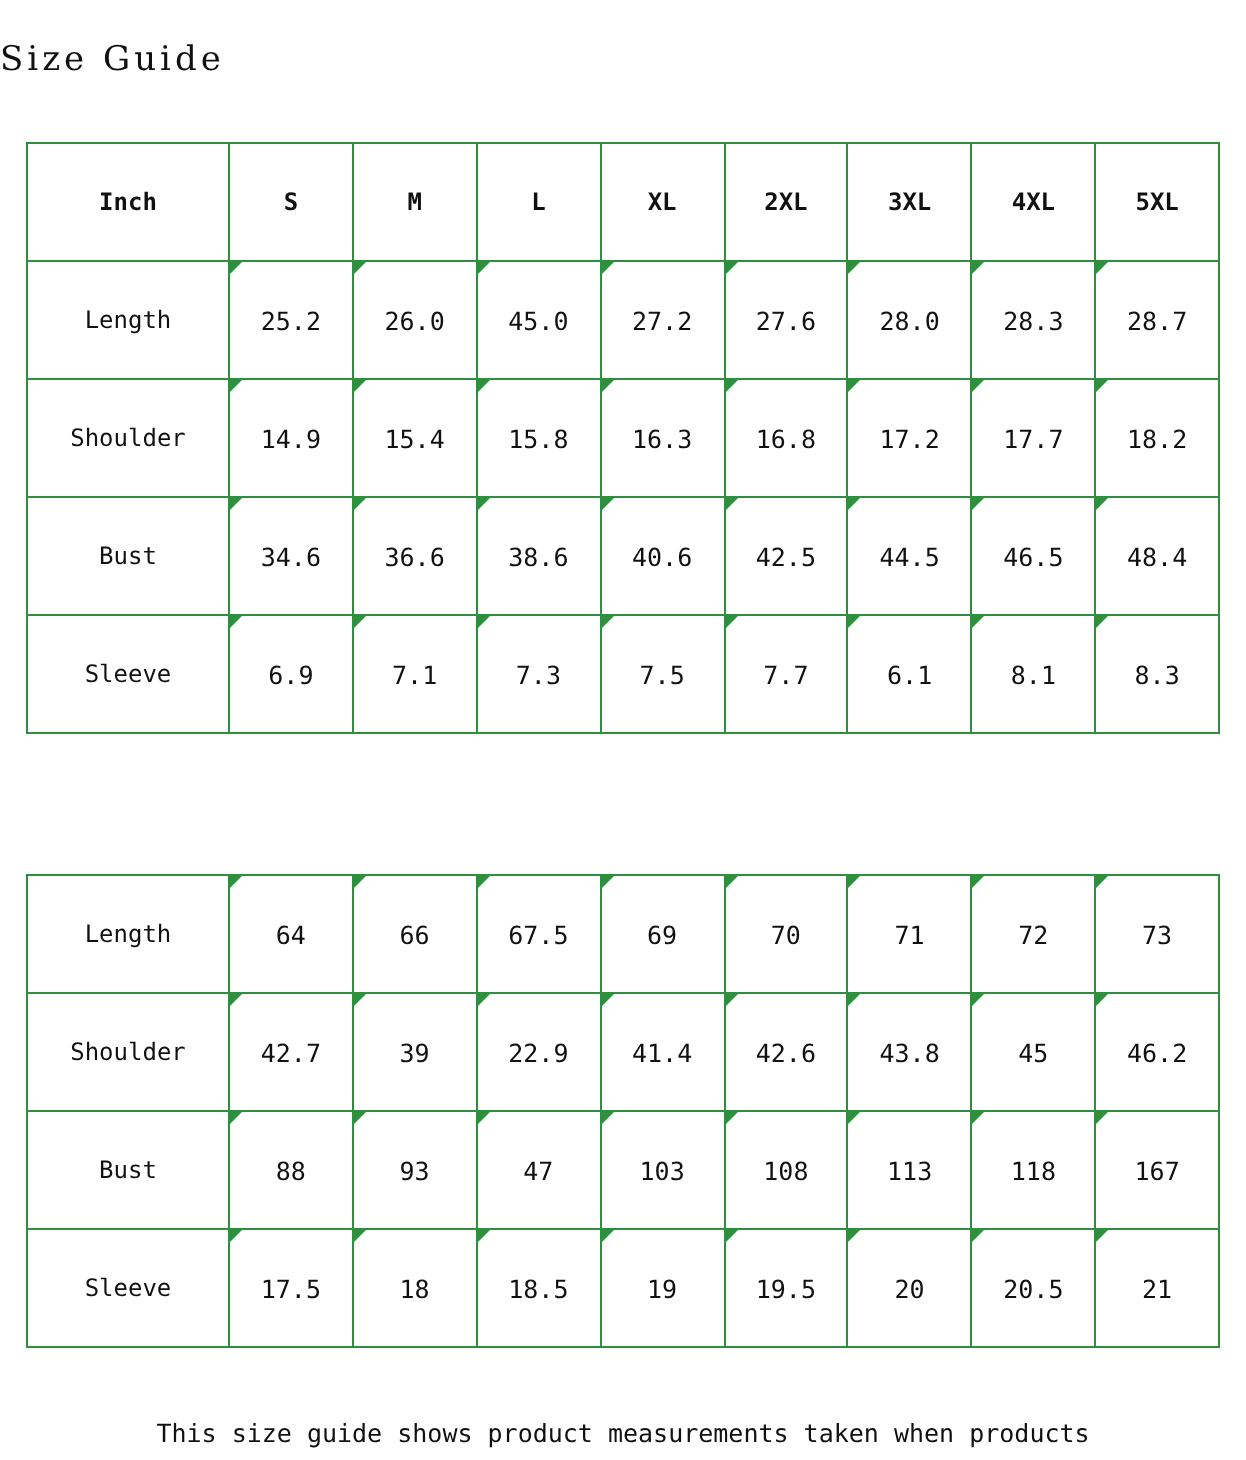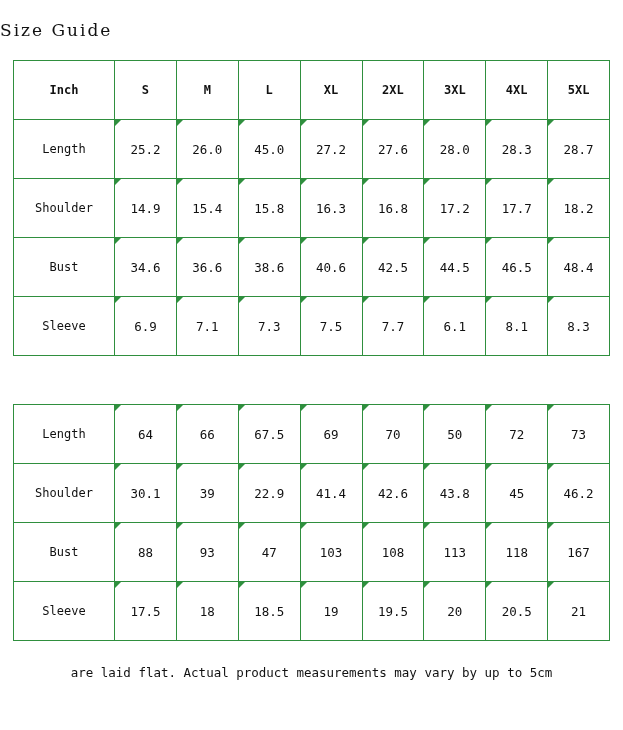--- a/index.html
+++ b/index.html
@@ -25,21 +25,21 @@
     font-size: 17px;
     letter-spacing: 2px;
     padding-top: 20px;
     padding-bottom: 16px;
     color: #111;
     font-family: "DejaVu Serif", serif;
   }
   table.size-table {
     border-collapse: collapse;
     width: 597px;
-    margin: 4px auto;
+    margin: 15px auto;
     table-layout: fixed;
   }
   table.size-table td {
     border: 1px solid #2f8f3e;
     height: 56px;
     text-align: center;
     vertical-align: middle;
     font-size: 12px;
     font-weight: bold;
     font-family: "DejaVu Sans Mono", monospace;
@@ -157,27 +157,27 @@
 
   <table class="size-table">
     <tbody>
         <tr>
           <td class="unit-col row-head">Length</td>
           <td class="data">64</td>
           <td class="data">66</td>
           <td class="data">67.5</td>
           <td class="data">69</td>
           <td class="data">70</td>
-          <td class="data">50</td>
+          <td class="data">71</td>
           <td class="data">72</td>
           <td class="data">73</td>
         </tr>
         <tr>
           <td class="unit-col row-head">Shoulder</td>
-          <td class="data">30.1</td>
+          <td class="data">42.7</td>
           <td class="data">39</td>
           <td class="data">22.9</td>
           <td class="data">41.4</td>
           <td class="data">42.6</td>
           <td class="data">43.8</td>
           <td class="data">45</td>
           <td class="data">46.2</td>
         </tr>
         <tr>
           <td class="unit-col row-head">Bust</td>
@@ -198,16 +198,17 @@
           <td class="data">19</td>
           <td class="data">19.5</td>
           <td class="data">20</td>
           <td class="data">20.5</td>
           <td class="data">21</td>
         </tr>
       </tbody>
   </table>
 
   <div class="footnote">
+    <div>This size guide shows product measurements taken when products</div>
     <div>are laid flat. Actual product measurements may vary by up to 5cm</div>
   </div>
 
 </div>
 
 </body></html>

